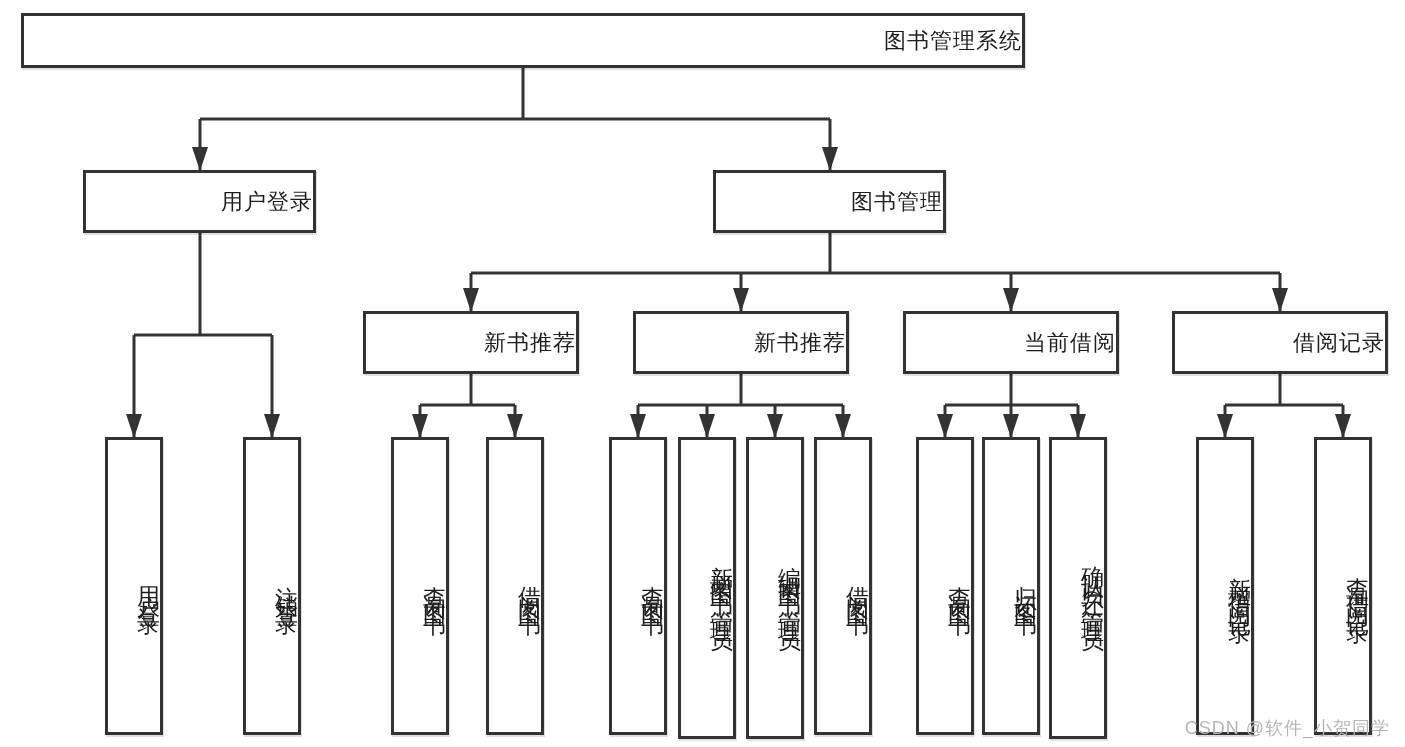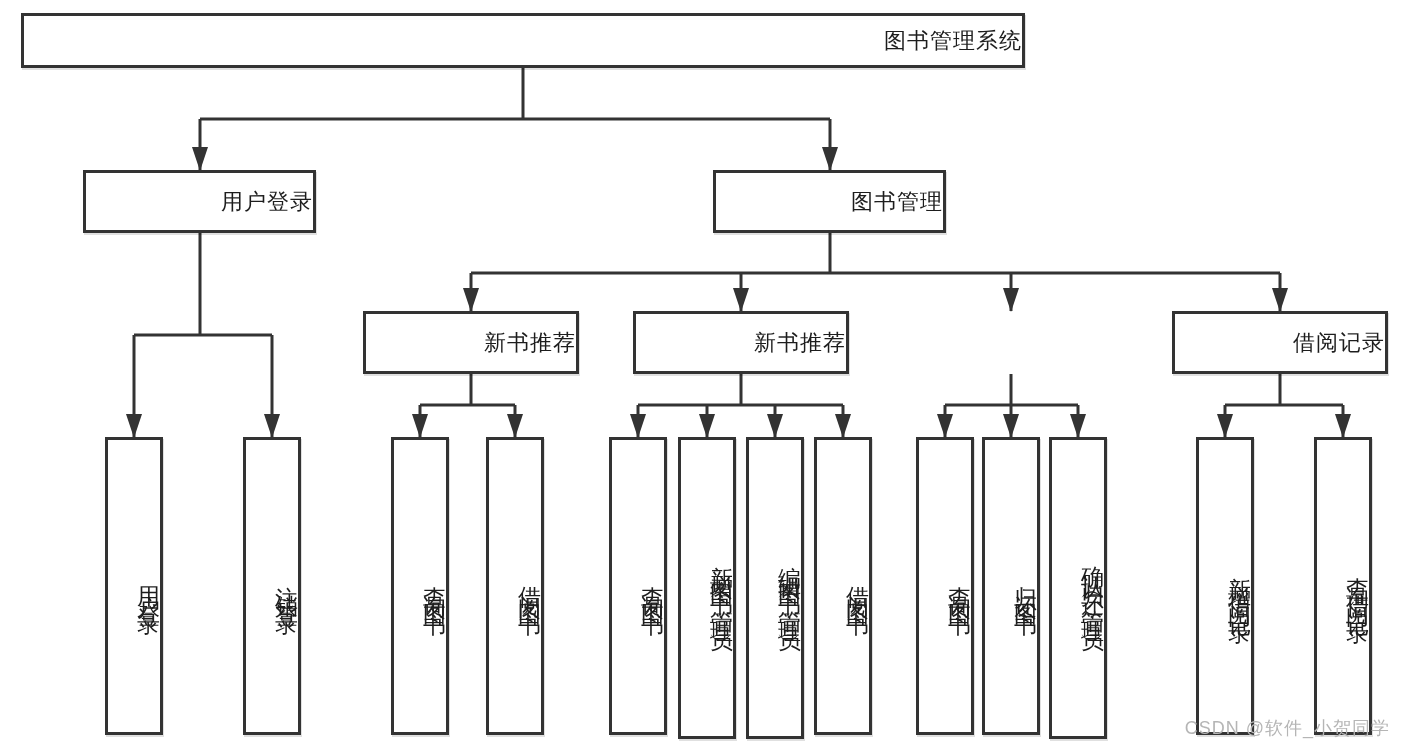--- a/index.html
+++ b/index.html
@@ -105,20 +105,23 @@
   <div class="node" style="left:713px;top:170px;width:233px;height:63px;">
     <span class="hlabel">图书管理</span>
   </div>
 
   <div class="node" style="left:363px;top:311px;width:216px;height:63px;">
     <span class="hlabel">新书推荐</span>
   </div>
   <div class="node" style="left:633px;top:311px;width:216px;height:63px;">
     <span class="hlabel">新书推荐</span>
   </div>
+  <div class="node" style="left:903px;top:311px;width:216px;height:63px;">
+    <span class="hlabel">当前借阅</span>
+  </div>
   <div class="node" style="left:1172px;top:311px;width:216px;height:63px;">
     <span class="hlabel">借阅记录</span>
   </div>
 
   <div class="node vbox" style="left:105px;top:437px;width:58px;height:298px;">
     <span class="vtext">用户登录</span>
   </div>
   <div class="node vbox" style="left:243px;top:437px;width:58px;height:298px;">
     <span class="vtext">注销登录</span>
   </div>

